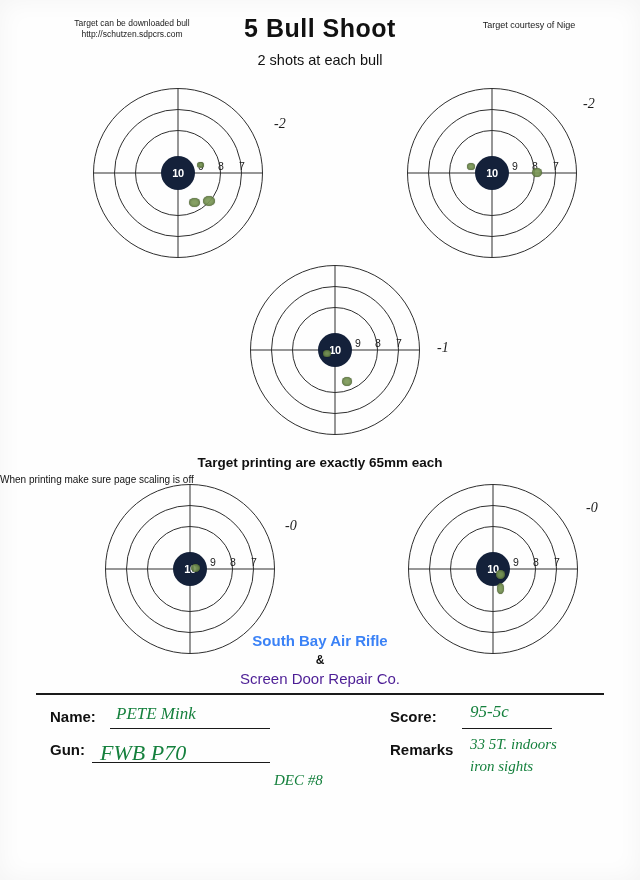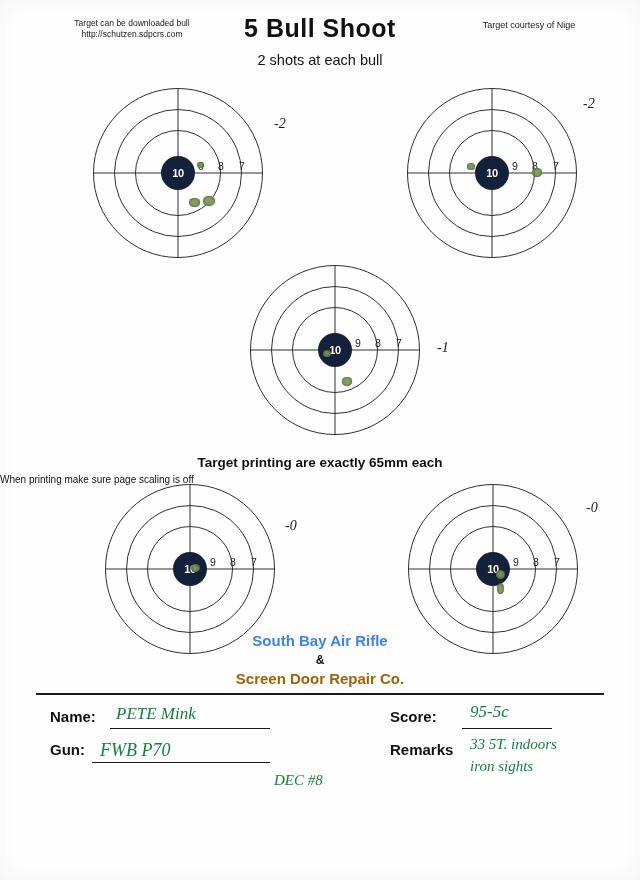--- a/index.html
+++ b/index.html
@@ -172,22 +172,22 @@
     text-align: center;
     font-size: 12px;
     font-weight: bold;
     color: #111;
   }
   .org2 {
     position: absolute;
     left: 0; right: 0;
     text-align: center;
     font-size: 15px;
-    font-weight: bold;
-    color: #a16207;
+    font-weight: normal;
+    color: #4c1d95;
   }
 
   .hrule {
     position: absolute;
     left: 36px;
     width: 568px;
     height: 2px;
     background: #1a1a1a;
     top: 693px;
   }
@@ -309,21 +309,21 @@
   <div class="org2" style="top:670px;">Screen Door Repair Co.</div>
 
   <div class="hrule"></div>
 
   <div class="field-label" style="left:50px; top:708px;">Name:</div>
   <div class="field-line" style="left:110px; top:728px; width:160px;"></div>
   <div class="hand" style="left:116px; top:704px; font-size:17px;">PETE Mink</div>
 
   <div class="field-label" style="left:50px; top:741px;">Gun:</div>
   <div class="field-line" style="left:92px; top:762px; width:178px;"></div>
-  <div class="hand" style="left:100px; top:740px; font-size:18px;">FWB P70</div>
+  <div class="hand" style="left:100px; top:740px; font-size:22px;">FWB P70</div>
 
   <div class="field-label" style="left:390px; top:708px;">Score:</div>
   <div class="field-line" style="left:462px; top:728px; width:90px;"></div>
   <div class="hand" style="left:470px; top:702px; font-size:17px;">95-5c</div>
 
   <div class="field-label" style="left:390px; top:741px;">Remarks</div>
   <div class="hand" style="left:470px; top:736px; font-size:15px;">33 5T. indoors</div>
   <div class="hand" style="left:470px; top:758px; font-size:15px;">iron sights</div>
 
   <div class="hand" style="left:274px; top:772px; font-size:15px;">DEC #8</div>

